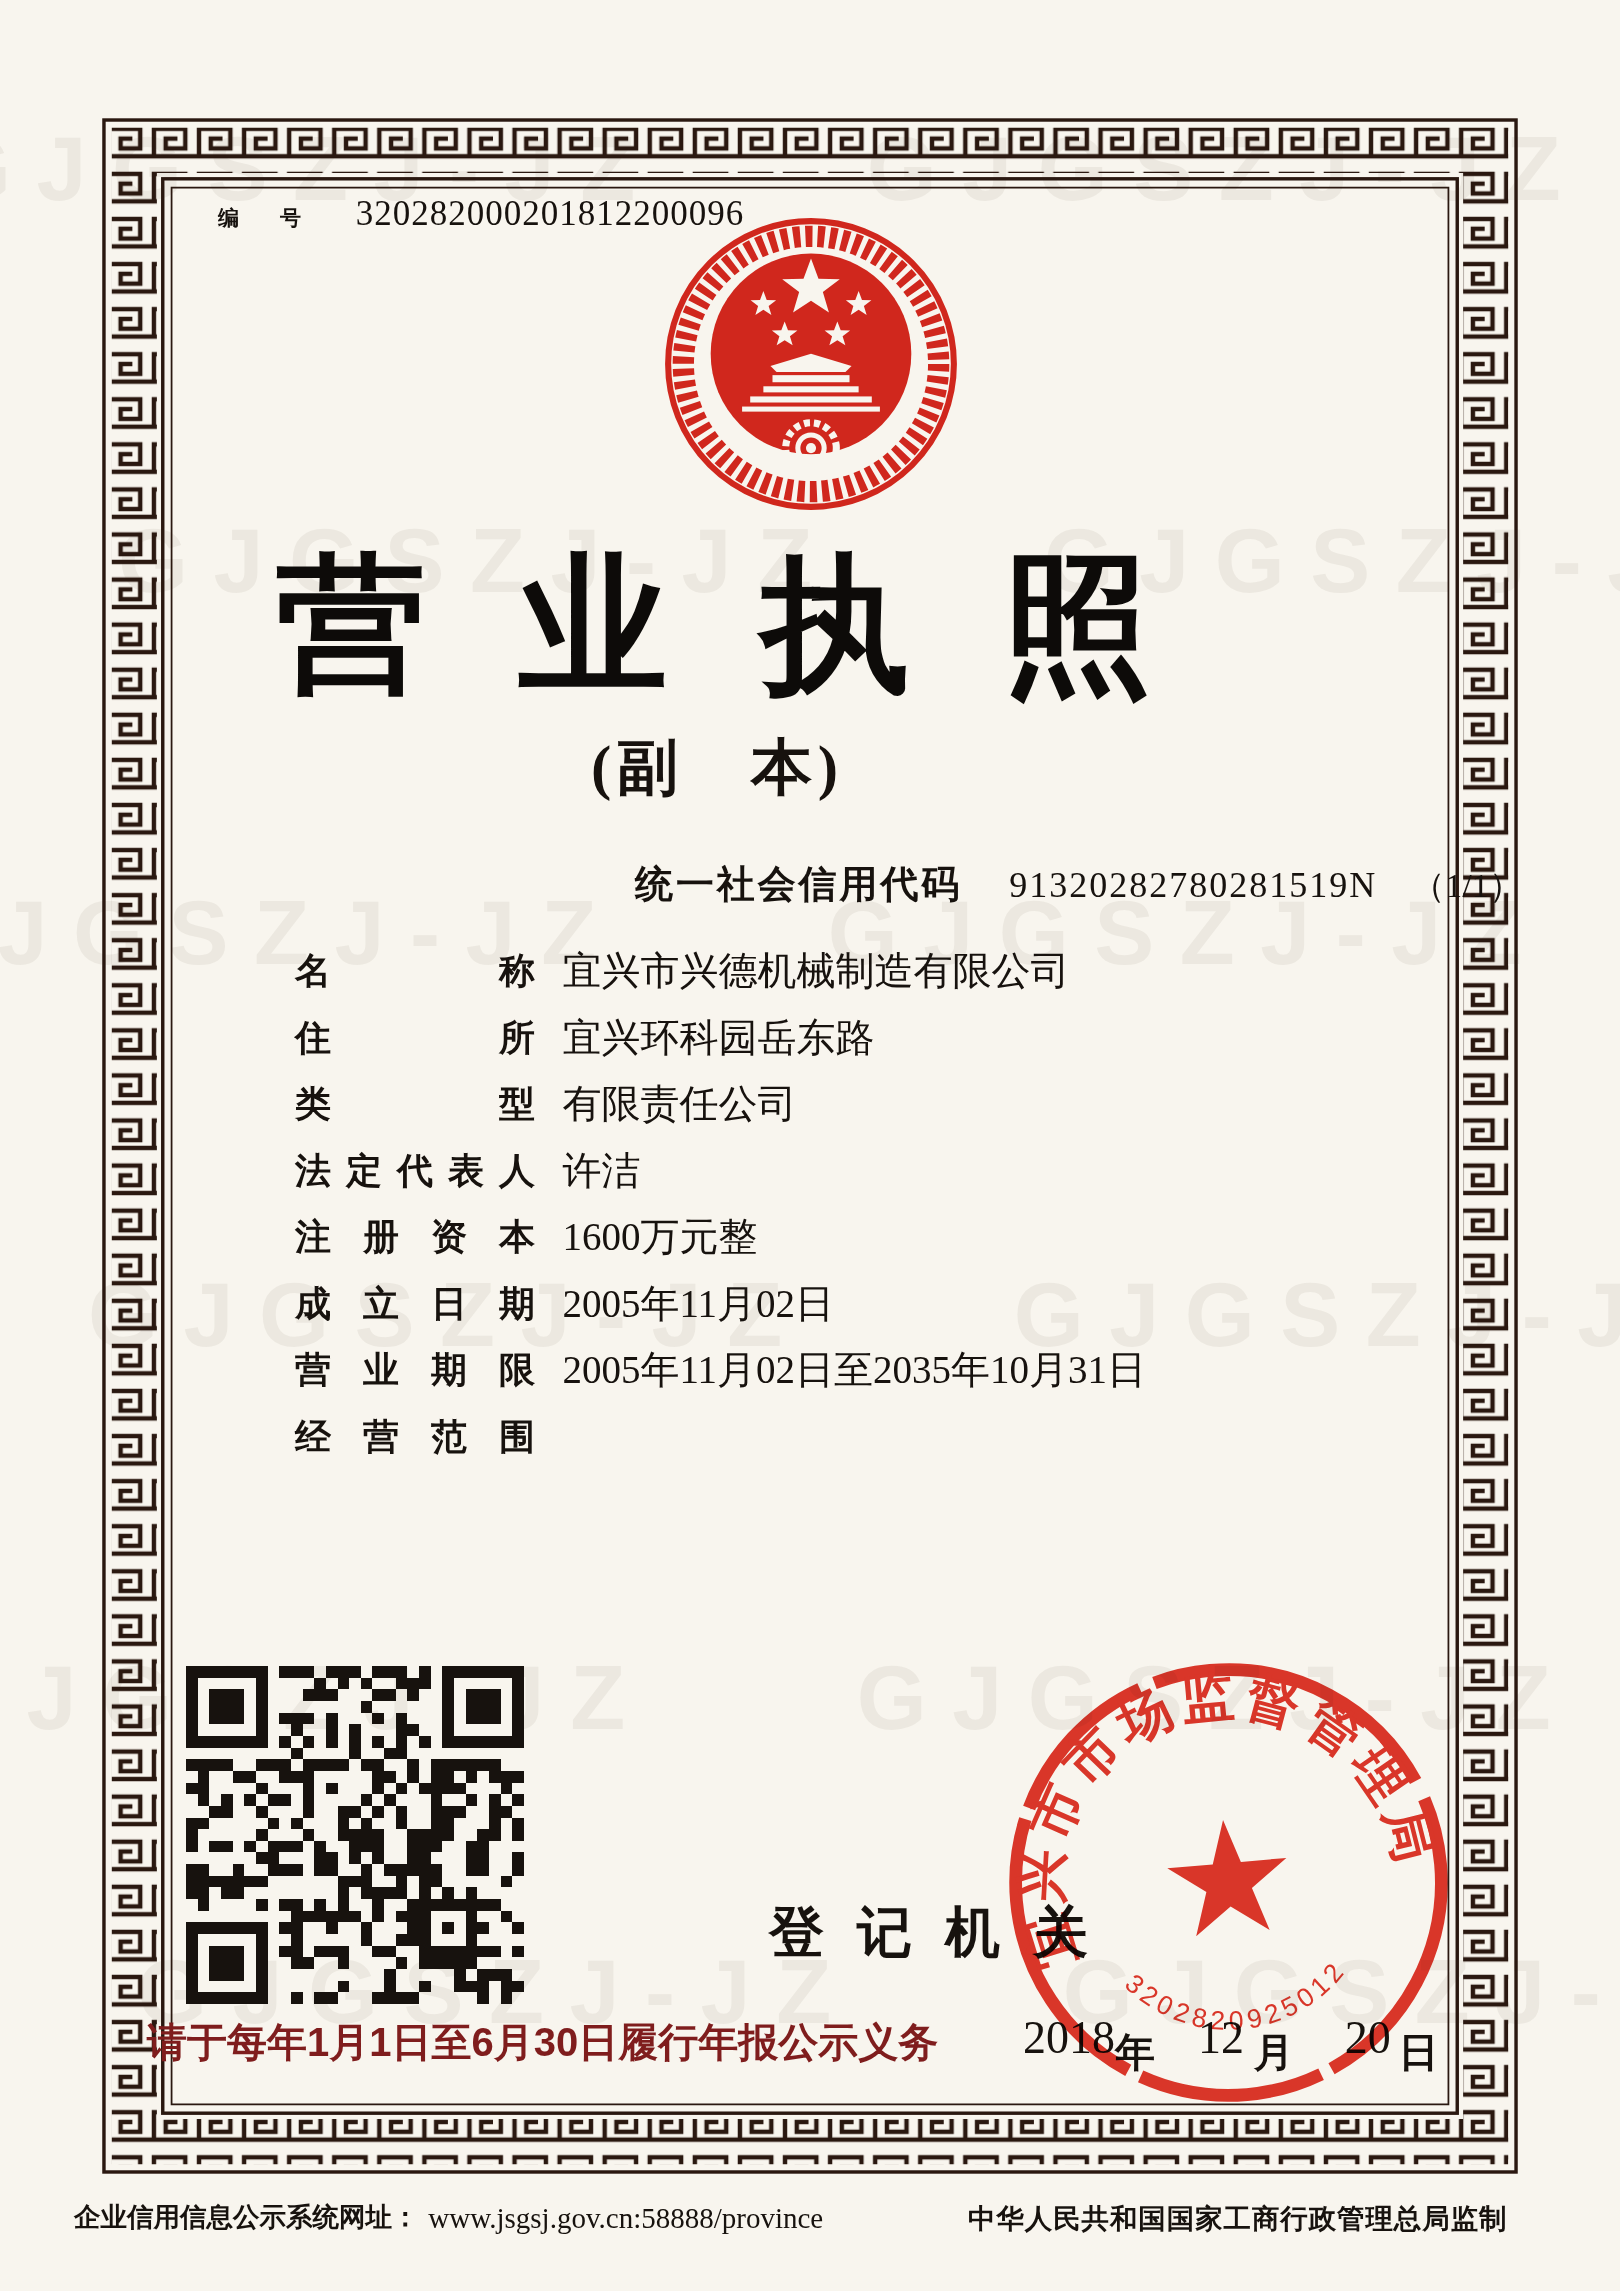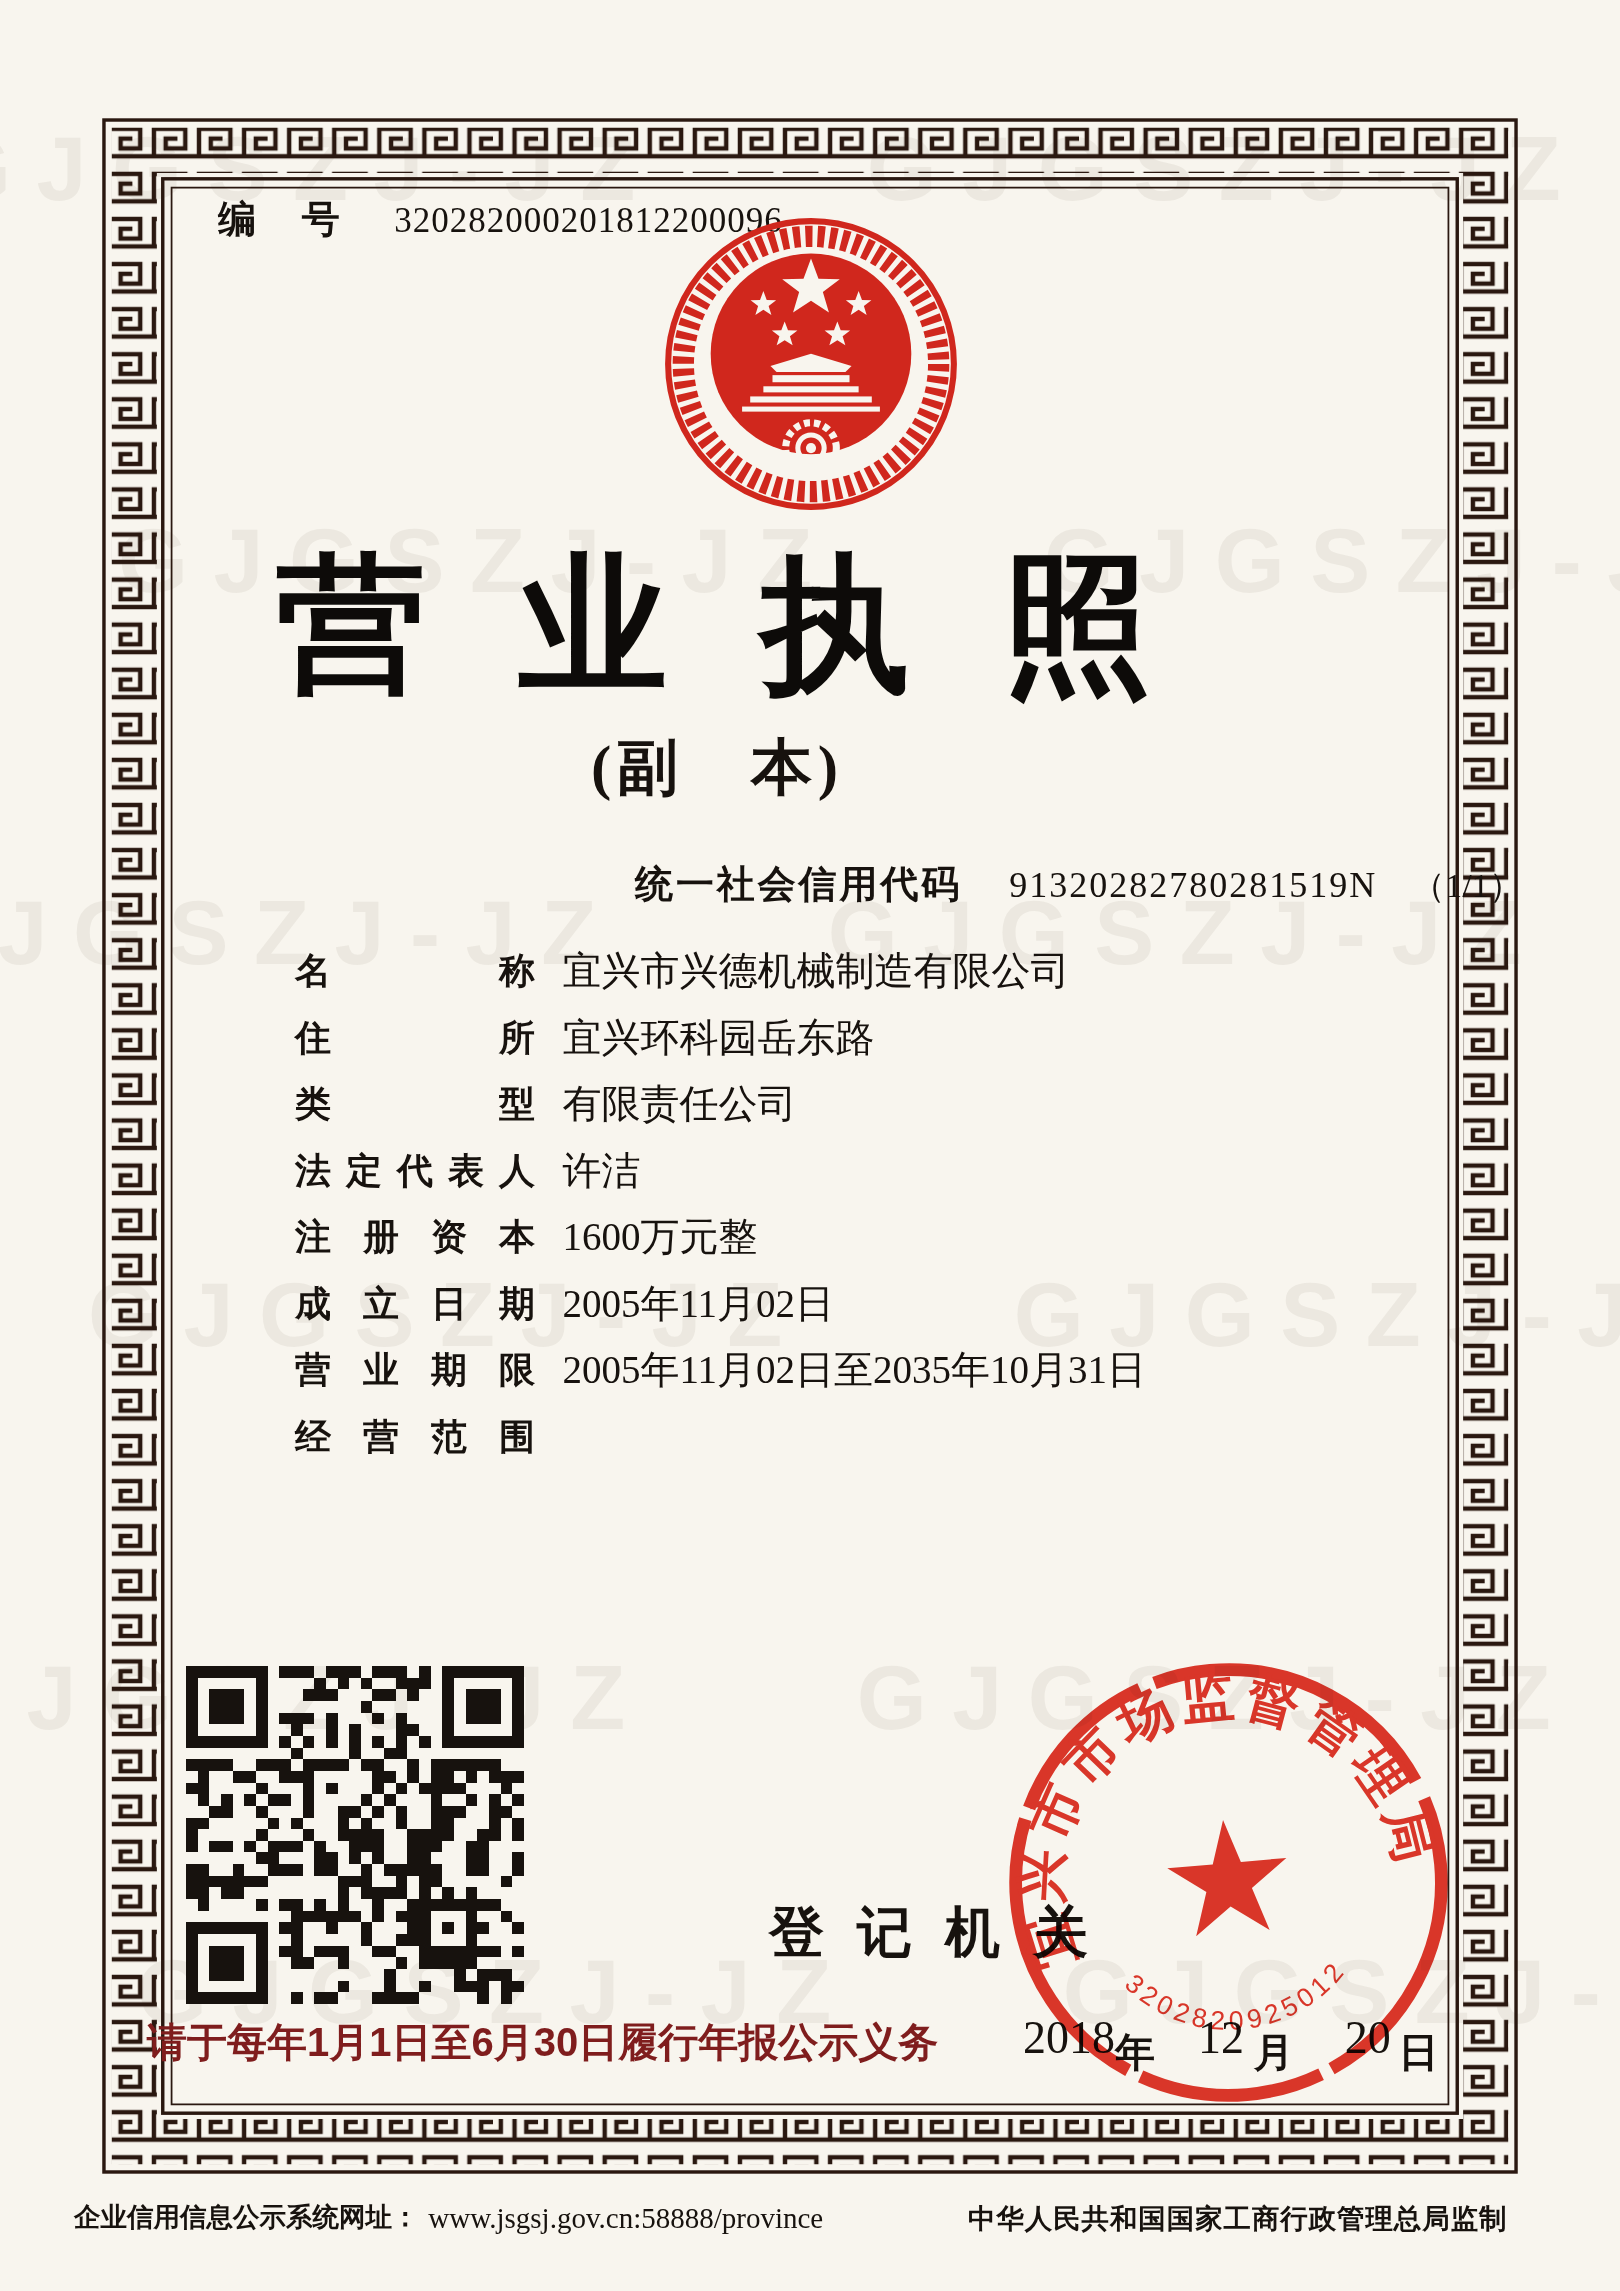--- a/index.html
+++ b/index.html
@@ -16,21 +16,21 @@
   
   .wm-row{position:absolute;display:flex;gap:206px;white-space:nowrap;pointer-events:none;}
   .wm{
     font-family:"Liberation Sans", sans-serif;
     font-weight:bold;font-size:90px;letter-spacing:25.5px;
     color:rgba(122,108,86,0.09);
   }
 
   
   .serial{top:194px;left:218px;display:flex;align-items:baseline;gap:37px;}
-  .serial-label{font-family:"Liberation Sans",sans-serif;font-weight:bold;font-size:38px;letter-spacing:17.6px;}
+  .serial-label{font-family:"Liberation Sans",sans-serif;font-weight:bold;font-size:21px;letter-spacing:17.6px;}
   .serial-num{font-size:35px;letter-spacing:1px;}
 
   
   .emblem{top:212px;left:659px;}
 
   
   .title-wrap{top:527px;left:0;width:1428px;display:flex;justify-content:center;}
   .title{
     font-family:"Liberation Sans",sans-serif;
     font-weight:900;font-size:149px;letter-spacing:93px;margin-right:-93px;

